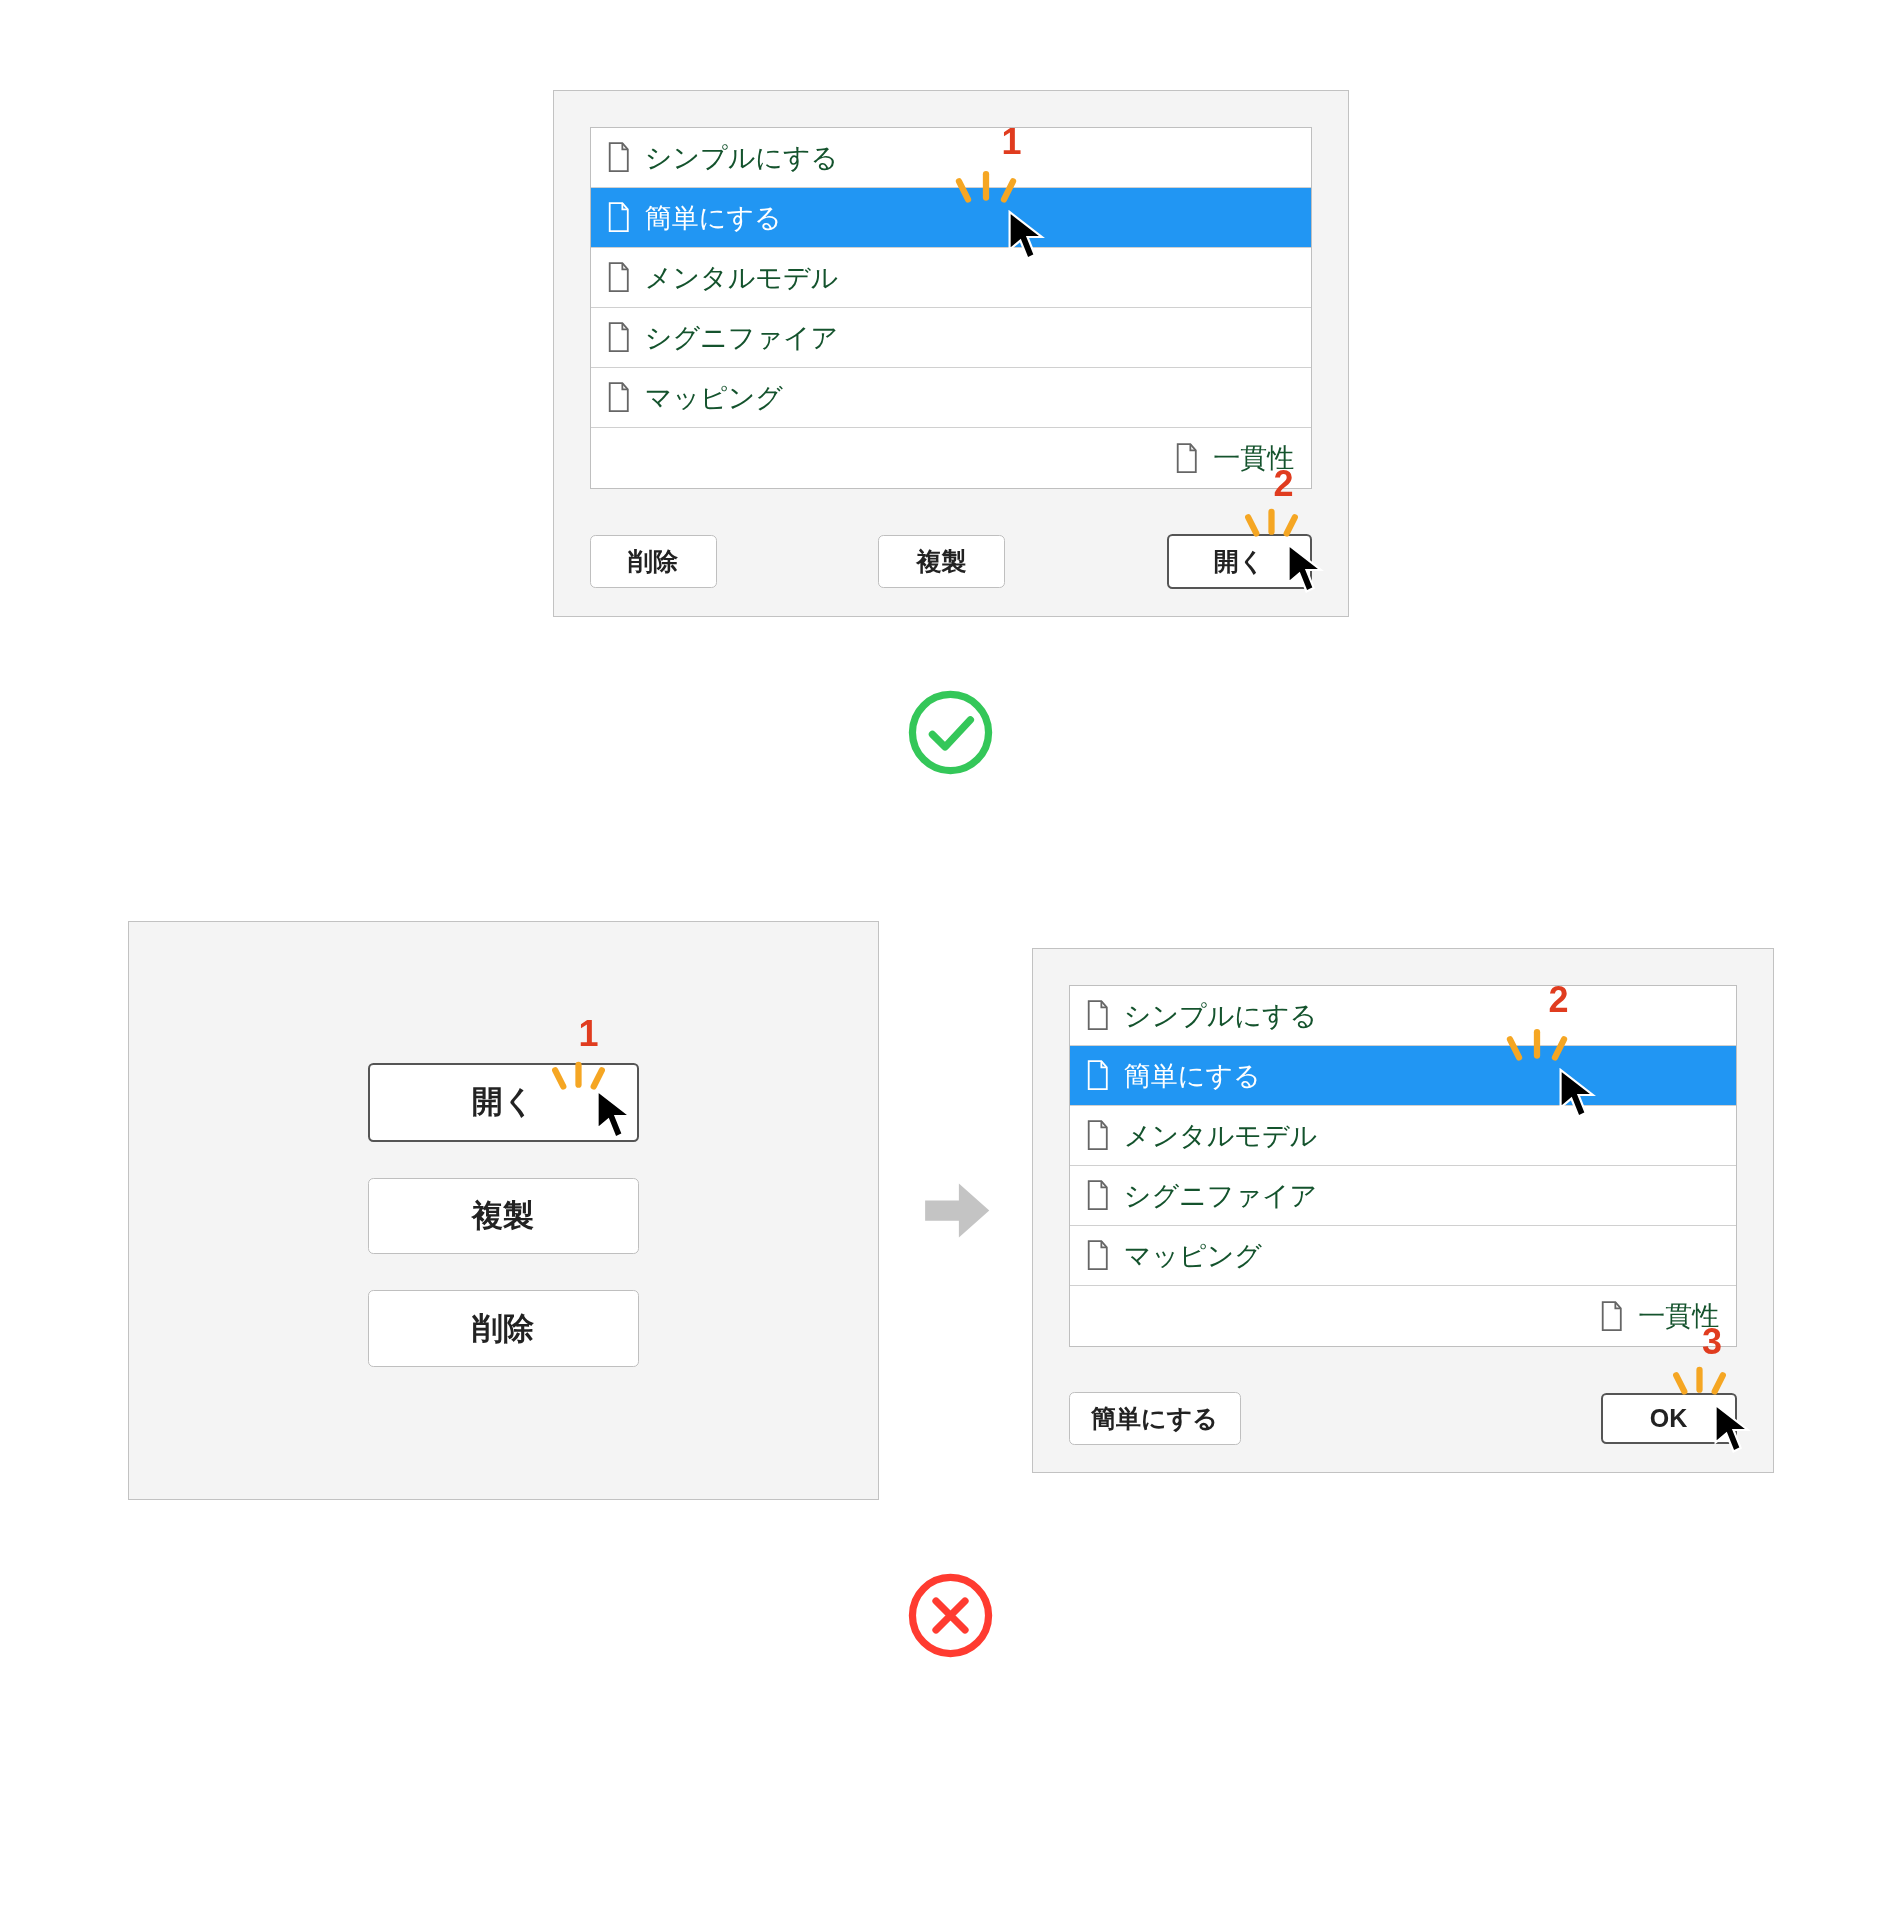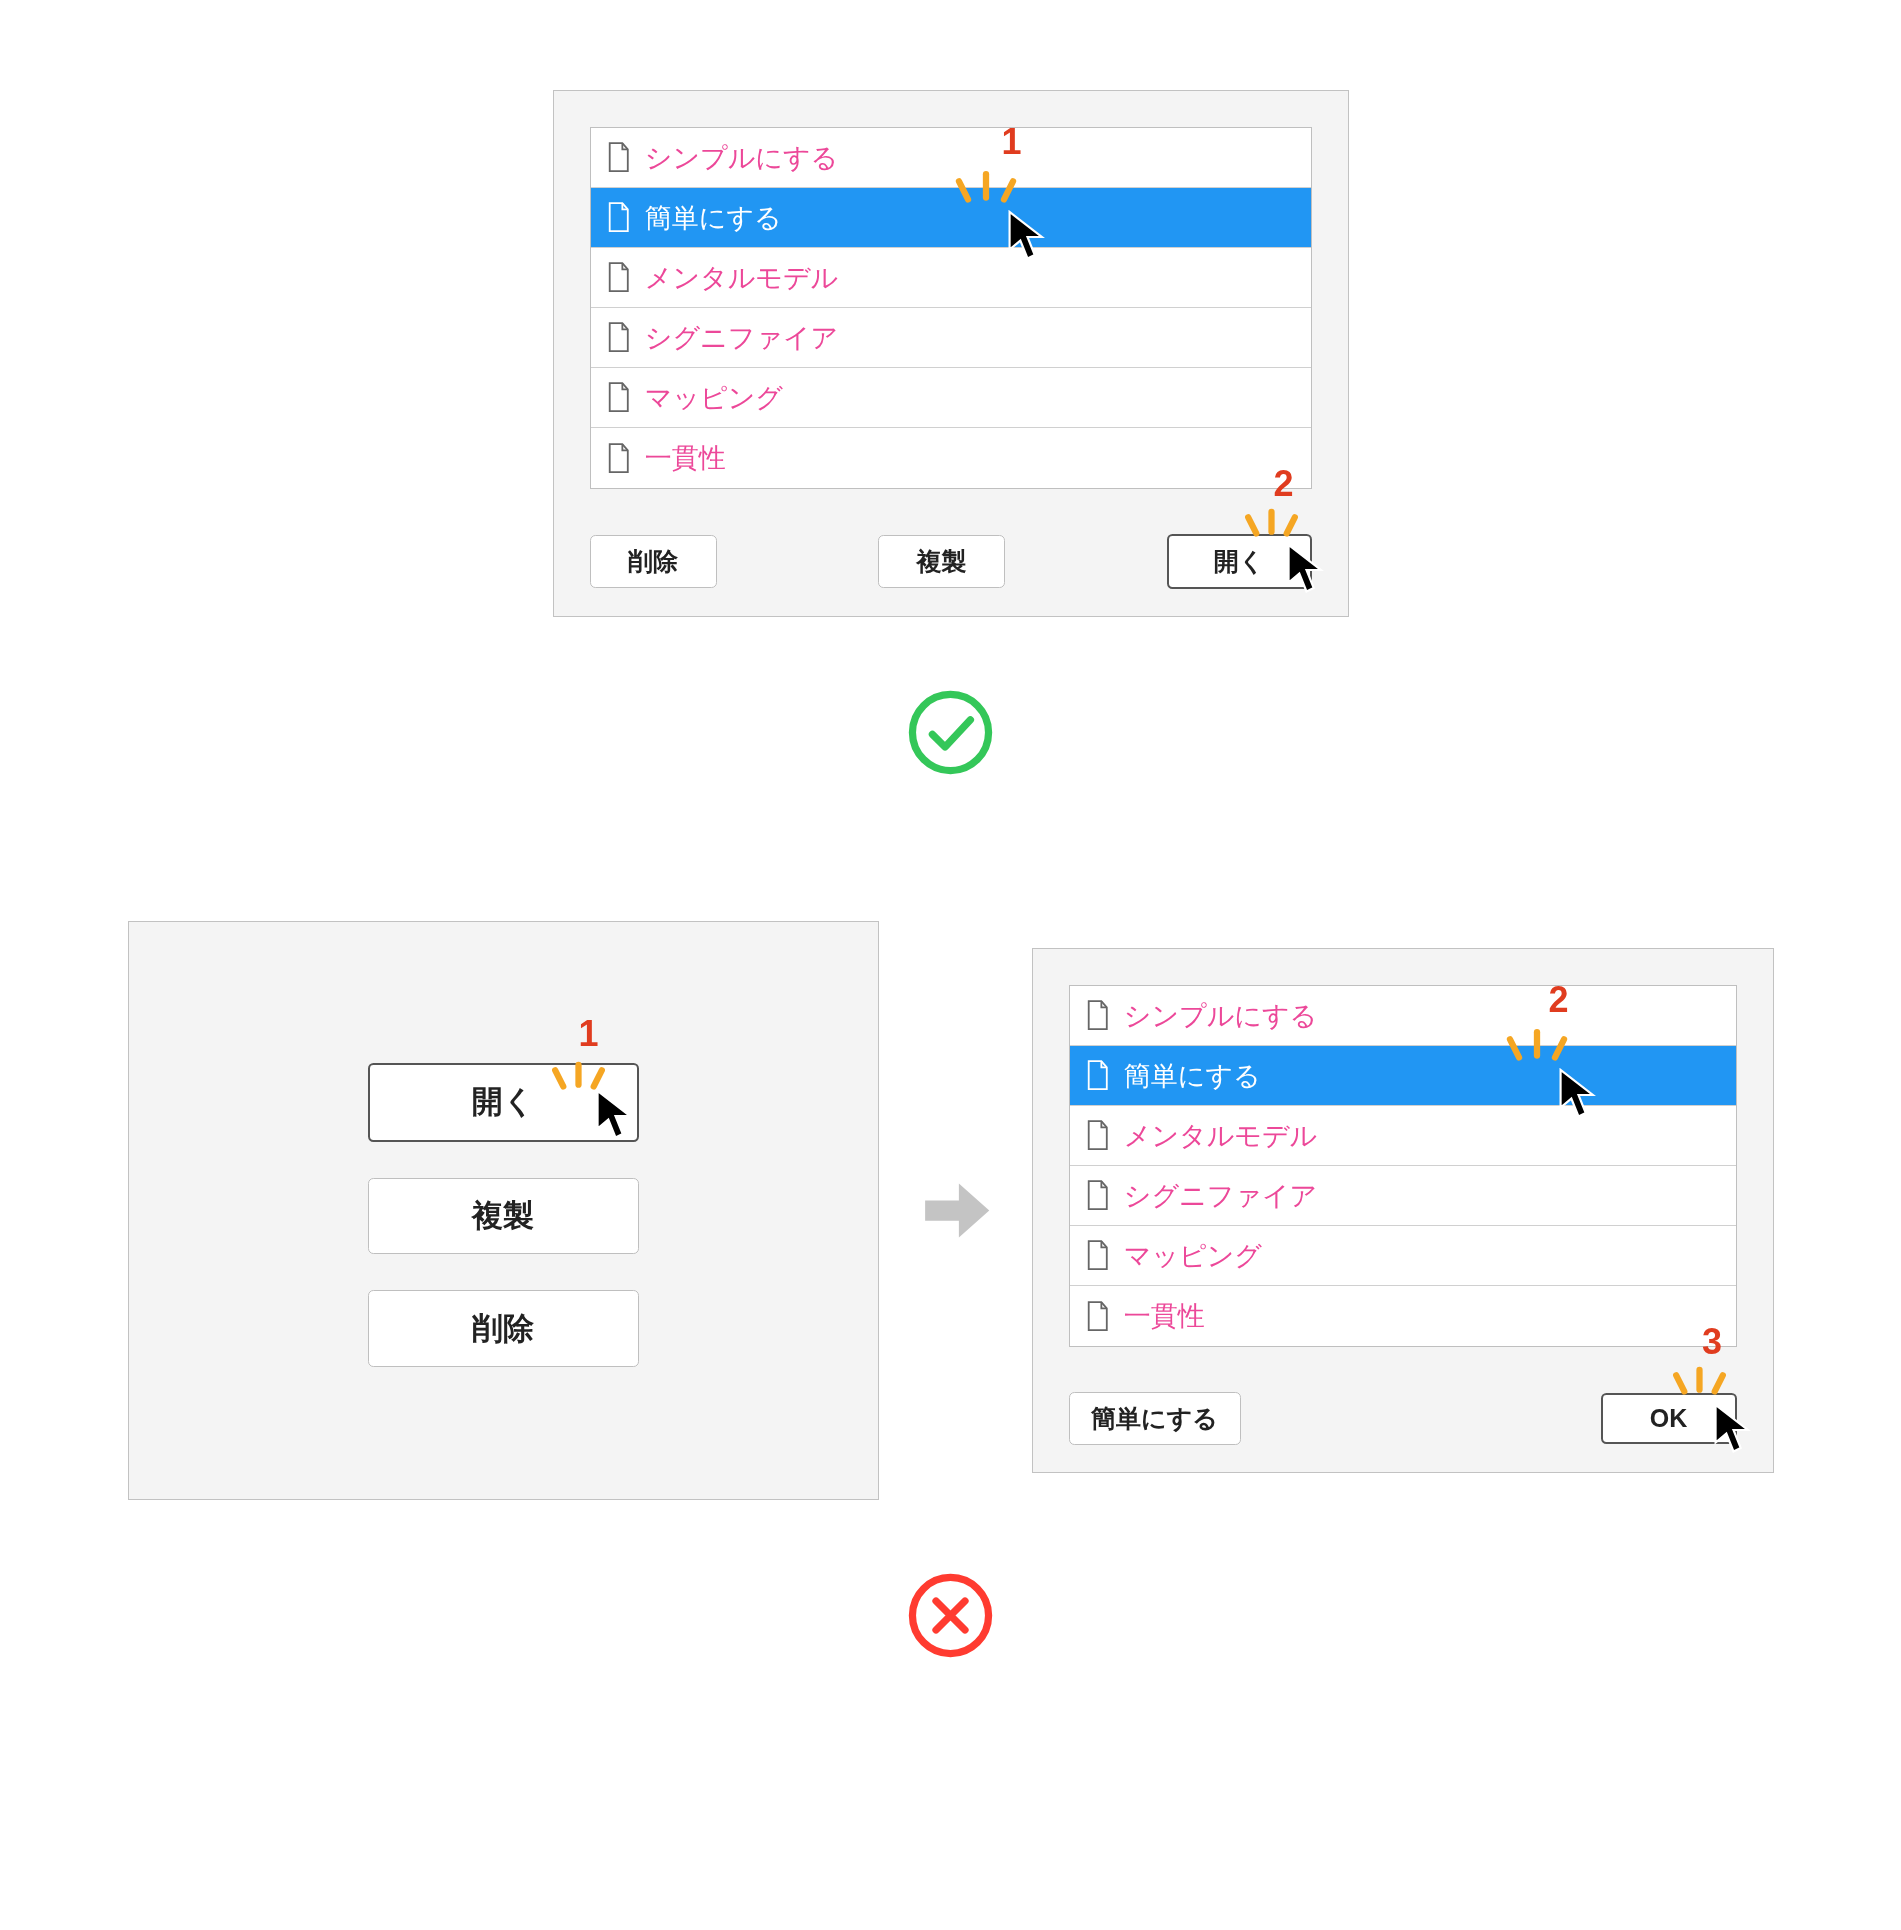--- a/index.html
+++ b/index.html
@@ -23,25 +23,25 @@
   .listbox {
     background:#fff;
     border:0.9px solid #bfbfbf;
   }
   .row {
     display:flex; align-items:center; gap:14.5px;
     height:60px;
     padding:0 16.3px;
     border-bottom:0.9px solid #d0d0d0;
     font-size:27px;
-    color:#ec4899;
+    color:#14532d;
     position:relative;
     cursor:default;
   }
-  .row:last-child { border-bottom:none; }
+  .row:last-child { border-bottom:none;justify-content:flex-end; }
   .row.selected { background:#2196f3; color:#fff; }
   .doc-icon { width:23.5px; height:31px; flex:0 0 auto; display:inline-flex; }
   .doc-icon svg { width:23.5px; height:31px; display:block; }
   .row.selected .doc-icon svg { stroke:#fff; }
   .button-row { display:flex; gap:22px; align-items:center; margin-top:45px; position:relative;}
   .btn {
     background:#fff; border:1.8px solid #bfbfbf; border-radius:5.4px;
     font-size:25px; font-weight:700; color:#222;
     padding:9px 0; text-align:center; cursor:pointer;
     position:relative;

